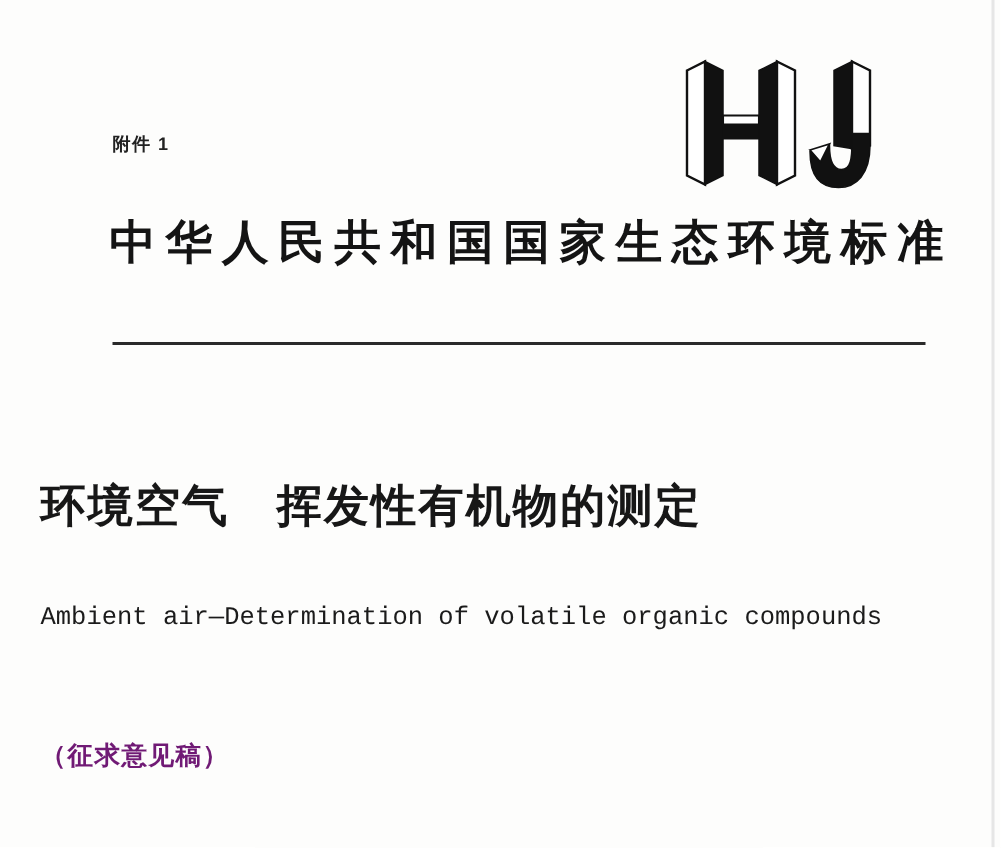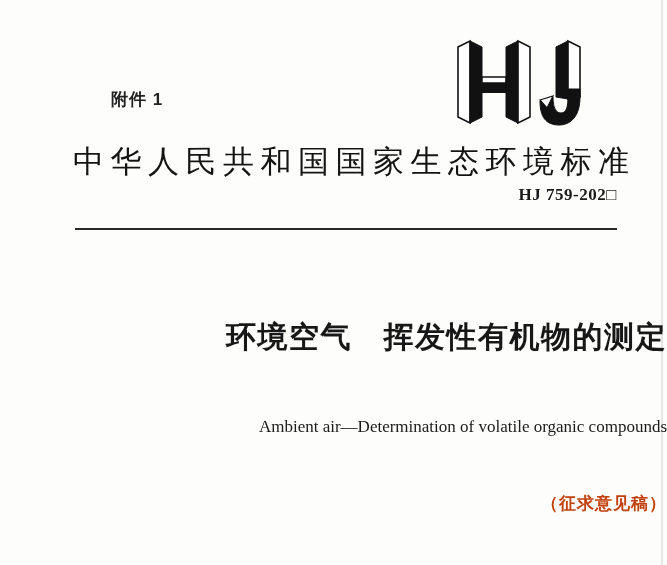--- a/index.html
+++ b/index.html
@@ -23,41 +23,40 @@
     top: 0;
     width: 2px;
     height: 565px;
     background: #e6e6e6;
   }
   .attachment {
     position: absolute;
     left: 75px;
     top: 88px;
     font-family: "Liberation Sans", sans-serif;
-    font-size: 17px;
+    font-size: 12px;
     font-weight: 600;
     letter-spacing: 1px;
     color: #222;
     white-space: nowrap;
-    margin-left: 36px;
   }
   .logo {
     position: absolute;
     left: 456px;
     top: 38px;
     width: 134px;
     height: 90px;
   }
   .standard-heading {
     position: absolute;
     left: 73px;
     top: 141px;
     font-family: "Liberation Serif", serif;
     font-size: 31px;
-    font-weight: normal;
+    font-weight: bold;
     letter-spacing: 6.5px;
     white-space: nowrap;
     color: #141414;
   }
   .num-block {
     position: absolute;
     right: 50px;
     top: 184px;
     text-align: right;
     line-height: 1.25;
@@ -86,45 +85,45 @@
     width: 542px;
     height: 2px;
     background: #2a2a2a;
     border: none;
     margin: 0;
   }
   .centered {
     position: absolute;
     left: 27px;
     width: 640px;
-    text-align: right;
+    text-align: left;
     white-space: nowrap;
   }
   .title-cn {
     font-family: "Liberation Sans", sans-serif;
     font-weight: bold;
     font-size: 30px;
     letter-spacing: 1.5px;
     color: #171717;
   }
   .title-cn-1 { top: 317px; }
   .title-cn-2 { top: 359px; }
   .title-en {
     font-family: "Liberation Serif", serif;
     color: #1b1b1b;
   }
-  .title-en-1 { top: 417px; font-size: 17px; }
+  .title-en-1 { top: 403px; font-size: 17px; font-family: Liberation Mono, monospace; }
   .title-en-2 { top: 459px; font-size: 18px; }
   .draft-note {
     top: 492px;
     font-family: "Liberation Sans", sans-serif;
     font-weight: bold;
     font-size: 17px;
     letter-spacing: 1px;
-    color: #c2410c;
+    color: #701a75;
   }
   .logo svg { display: block; }
 </style>
 </head>
 <body>
 
 <div id="page">
 
   <div class="scan-edge"></div>
 
@@ -147,21 +146,20 @@
 
       <path d="M124,51 L124,59 C124,78 115,87 103,87 C90,87 84,79 84,63 L97,59 C97,70 100,75 105,75 C111,75 112,68 112,57 L112,51 Z" fill="#111" stroke="#111" stroke-width="1"></path>
 
       <polygon points="84,62 97,58 91,70" fill="#ffffff" stroke="#111" stroke-width="1.2"></polygon>
     </svg>
   </div>
 
   <div class="standard-heading">中华人民共和国国家生态环境标准</div>
 
   <div class="num-block">
-    <div class="std-number">HJ 759-202□</div>
   </div>
 
   <hr class="rule">
 
   <div class="centered title-cn title-cn-1">环境空气　挥发性有机物的测定</div>
 
 
   <div class="centered title-en title-en-1">Ambient air—Determination of volatile organic compounds</div>
 
 

